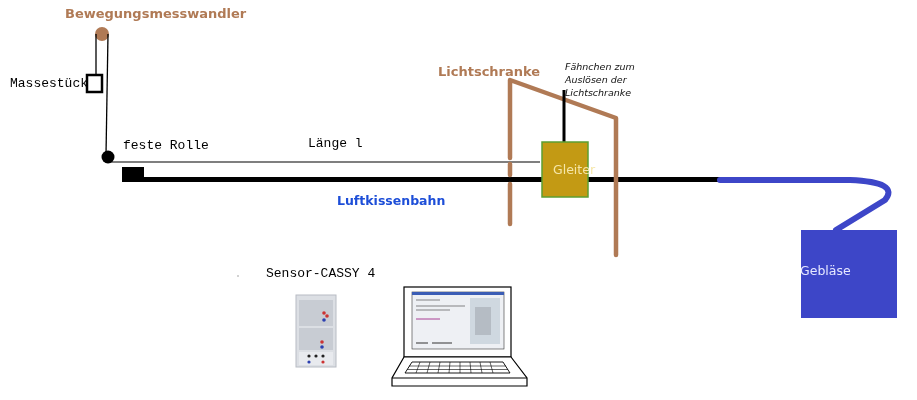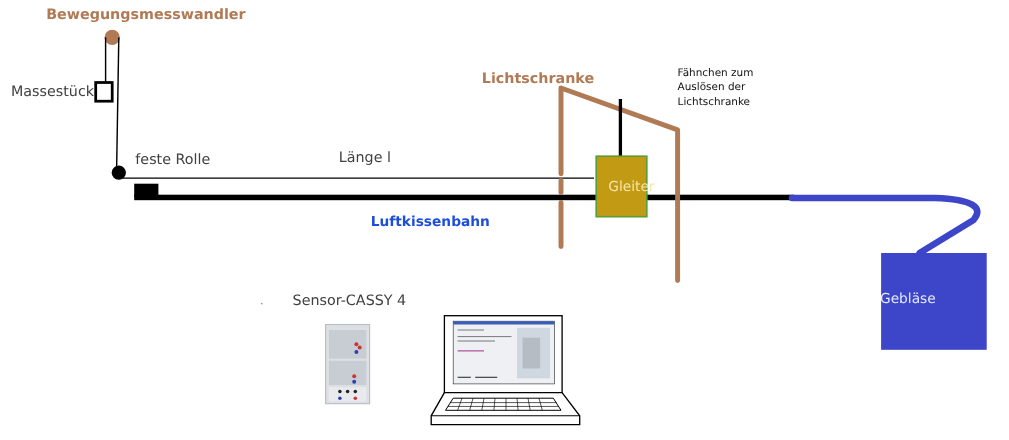--- a/index.html
+++ b/index.html
@@ -1,19 +1,19 @@
 <!DOCTYPE html>
 <html><head>
   <meta charset="utf-8">
   <style>
     html, body { margin: 0; padding: 0; background: #ffffff; }
     body { width: 917px; height: 400px; position: relative; overflow: hidden; font-family: "DejaVu Sans", sans-serif; }
     .lbl { position: absolute; white-space: nowrap; }
     .brown { color: #b07a55; font-weight: bold; font-size: 13px; }
-    .plain { color: #404040; font-size: 13px; }
+    .plain { color: #000000; font-size: 13px; font-family: Liberation Mono, monospace; }
     .small { color: #111; font-size: 9.5px; line-height: 13px; }
     .bold { color: #1d4ed8; font-size: 12.5px; font-weight: bold; }
     svg.main { position: absolute; left: 0; top: 0; }
     .gleiter-text { position: absolute; left: 542px; top: 162px; width: 64px; text-align: center; color: #f5e6a8; font-size: 12.5px; }
     .geblaese-text { position: absolute; left: 800px; top: 263px; width: 96px; color: #e6e8ff; font-size: 12.5px; }
   </style>
 </head>
 <body>
 
 <svg class="main" width="917" height="400" viewBox="0 0 917 400">
@@ -85,26 +85,26 @@
     <line x1="440" y1="362" x2="438" y2="373" stroke="#000" stroke-width="0.6"></line>
     <line x1="450" y1="362" x2="449" y2="373" stroke="#000" stroke-width="0.6"></line>
     <line x1="460" y1="362" x2="460" y2="373" stroke="#000" stroke-width="0.6"></line>
     <line x1="470" y1="362" x2="471" y2="373" stroke="#000" stroke-width="0.6"></line>
     <line x1="480" y1="362" x2="482" y2="373" stroke="#000" stroke-width="0.6"></line>
     <line x1="490" y1="362" x2="493" y2="373" stroke="#000" stroke-width="0.6"></line>
   </g>
   <circle cx="238" cy="276" r="0.8" fill="#999"></circle>
 </svg>
 
-<div class="lbl brown" style="left:42px; top:6px;">Bewegungsmesswandler</div>
+<div class="lbl brown" style="left:65px; top:6px;">Bewegungsmesswandler</div>
 <div class="lbl plain" style="left:10px; top:76px;">Massestück</div>
 <div class="lbl plain" style="left:123px; top:138px;">feste Rolle</div>
 <div class="lbl plain" style="left:308px; top:136px;">Länge l</div>
 <div class="lbl brown" style="left:438px; top:64px;">Lichtschranke</div>
-<div class="lbl small" style="left:616px; top:60px;">
+<div class="lbl small" style="left:565px; top:60px;font-style:italic;">
   <div>Fähnchen zum</div>
   <div>Auslösen der</div>
   <div>Lichtschranke</div>
 </div>
 <div class="gleiter-text">Gleiter</div>
 <div class="lbl bold" style="left:337px; top:193px;">Luftkissenbahn</div>
 <div class="geblaese-text">Gebläse</div>
 <div class="lbl plain" style="left:266px; top:266px;">Sensor-CASSY 4</div>
 
 </body></html>

